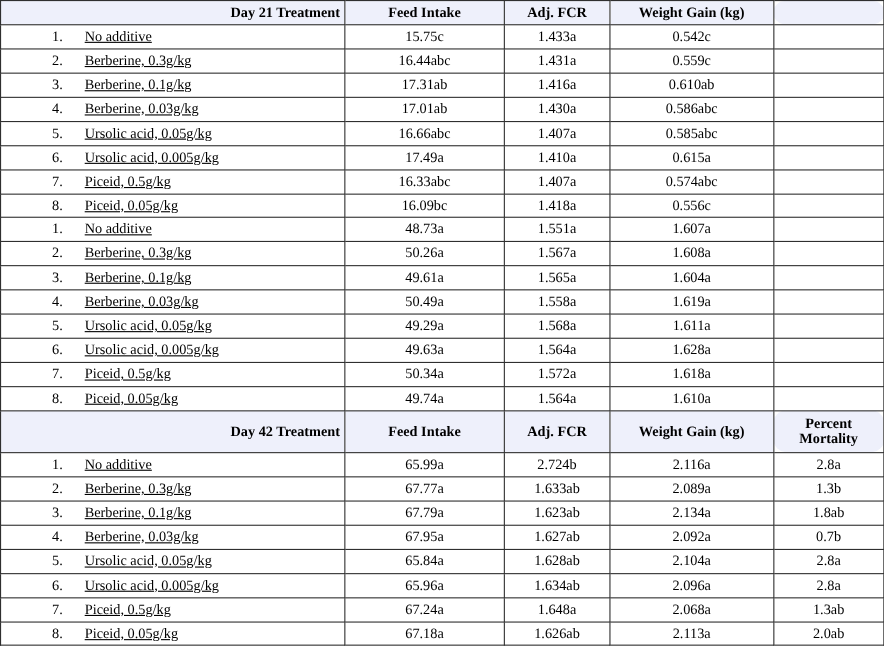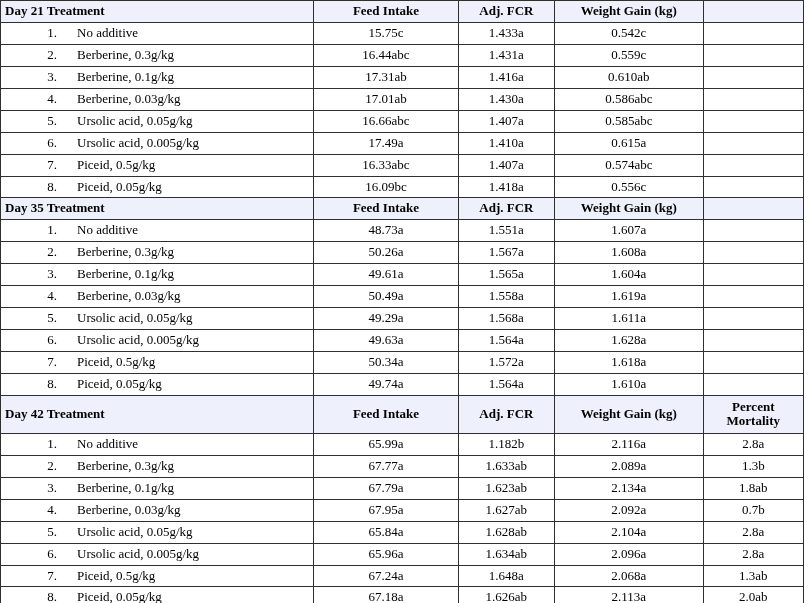--- a/index.html
+++ b/index.html
@@ -47,41 +47,42 @@
     height: 38px;
     white-space: normal;
     line-height: 1.1;
   }
   td.col-treat {
     width: 312px;
     text-align: left;
     padding-left: 0;
   }
   tr.header-row td.col-treat {
-    text-align: left;
+    text-align: right;
   }
   td.col-feed { width: 144px; }
   td.col-fcr  { width: 96px; }
   td.col-wg   { width: 148px; font-family: Liberation Serif, serif; }
-  td.col-extra{ width: 100px; }
+  td.col-extra{ width: 100px; border-radius: 12px; }
 
   .treat-line {
     display: flex;
     align-items: baseline;
     padding-left: 26px;
   }
   .treat-num {
     width: 26px;
     flex: none;
     text-align: right;
     padding-right: 2px;
   }
   .treat-name {
     padding-left: 18px;
     white-space: nowrap;
+    text-decoration: underline;
   }
 </style>
 </head>
 <body>
 
 <div id="sheet">
   <table class="data-table">
     <tbody>
 
       <tr class="header-row">
@@ -182,27 +183,20 @@
             <span class="treat-num">8.</span>
             <span class="treat-name">Piceid, 0.05g/kg</span>
           </div>
         </td>
         <td class="col-feed">16.09bc</td>
         <td class="col-fcr">1.418a</td>
         <td class="col-wg">0.556c</td>
         <td class="col-extra"></td>
       </tr>
 
-      <tr class="header-row">
-        <td class="col-treat">Day 35 Treatment</td>
-        <td class="col-feed">Feed Intake</td>
-        <td class="col-fcr">Adj. FCR</td>
-        <td class="col-wg">Weight Gain (kg)</td>
-        <td class="col-extra"></td>
-      </tr>
 
       <tr>
         <td class="col-treat">
           <div class="treat-line">
             <span class="treat-num">1.</span>
             <span class="treat-name">No additive</span>
           </div>
         </td>
         <td class="col-feed">48.73a</td>
         <td class="col-fcr">1.551a</td>
@@ -303,21 +297,21 @@
       </tr>
 
       <tr>
         <td class="col-treat">
           <div class="treat-line">
             <span class="treat-num">1.</span>
             <span class="treat-name">No additive</span>
           </div>
         </td>
         <td class="col-feed">65.99a</td>
-        <td class="col-fcr">1.182b</td>
+        <td class="col-fcr">2.724b</td>
         <td class="col-wg">2.116a</td>
         <td class="col-extra">2.8a</td>
       </tr>
       <tr>
         <td class="col-treat">
           <div class="treat-line">
             <span class="treat-num">2.</span>
             <span class="treat-name">Berberine, 0.3g/kg</span>
           </div>
         </td>

